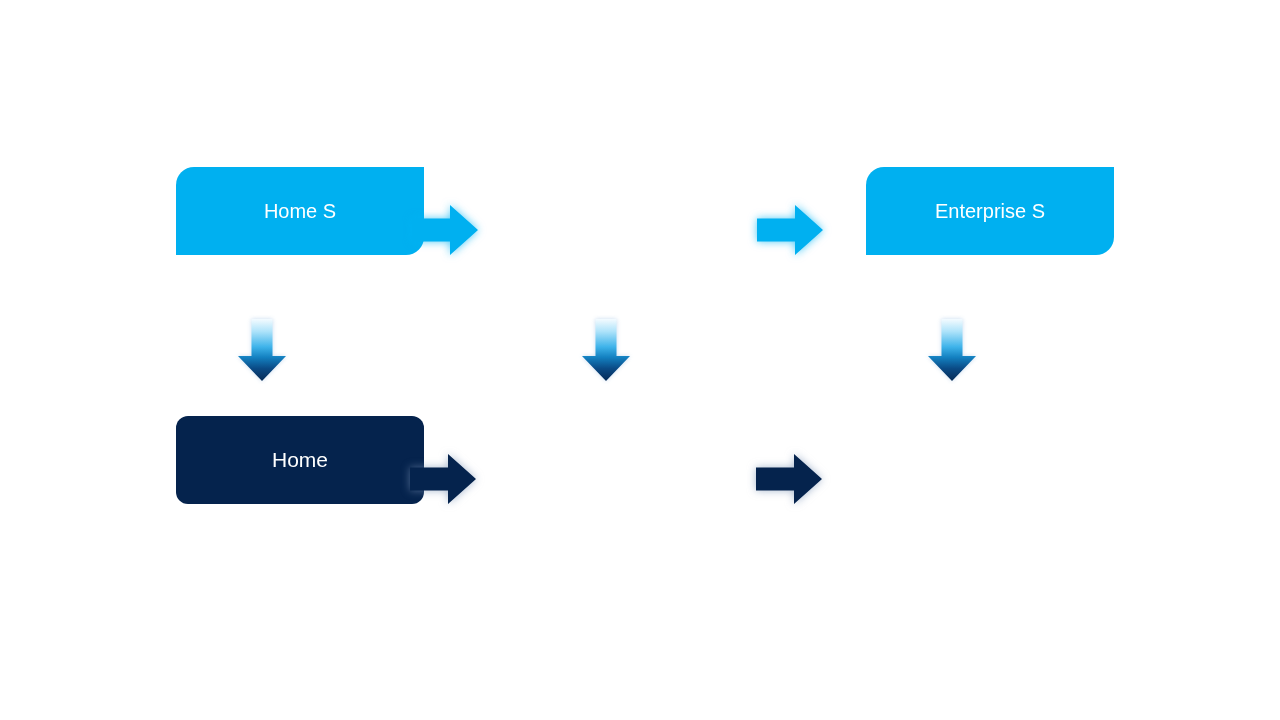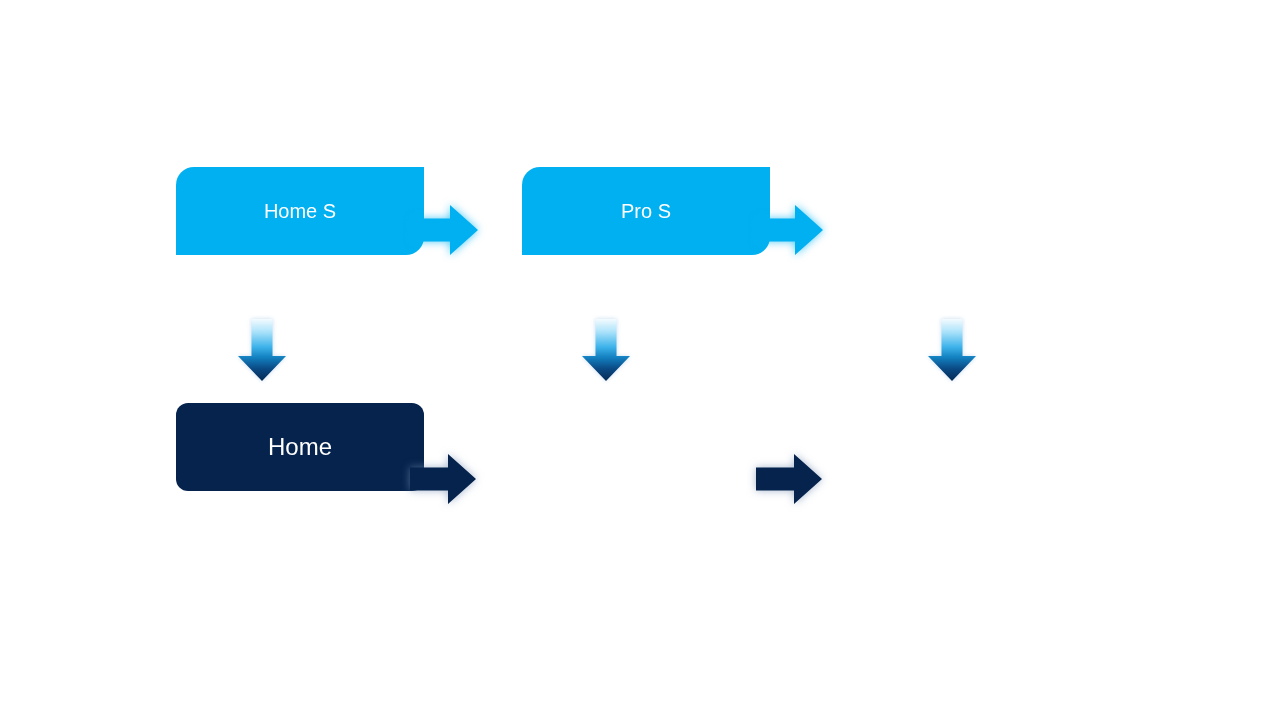--- a/index.html
+++ b/index.html
@@ -21,24 +21,24 @@
     text-align:center;
     margin-left:36px;
   }
   .node-top{
     top:167px;
     background:var(--top-box);
     border-radius:18px 0 18px 0;
     font-size:20px;
   }
   .node-bottom{
-    top:403px;
+    top:416px;
     background:var(--bottom-box);
     border-radius:12px;
-    font-size:24px;
+    font-size:21px;
   }
   .col1{left:140px;}
   .col2{left:486px;}
   .col3{left:830px;}
 
   .arrow{position:absolute;display:block;}
   .arrow-right{width:66px;height:50px;}
   .arrow-right.cyan{filter:drop-shadow(0 0 4px rgba(0,180,244,0.70));}
   .arrow-right.navy{filter:drop-shadow(0 0 4px rgba(120,145,180,0.65));}
   .arrow-down{width:48px;height:62px;filter:drop-shadow(0 0 2px rgba(130,175,220,0.45));}
@@ -71,22 +71,22 @@
         <stop offset="0.62" stop-color="#1380c0"></stop>
         <stop offset="0.80" stop-color="#0a4a85"></stop>
         <stop offset="1" stop-color="#062a55"></stop>
       </linearGradient>
     </defs>
   </svg>
 
   <div class="node node-top col1">
     <span>Home S</span>
   </div>
-  <div class="node node-top col2">
-    <span>Pro S</span>
+  <div class="node node-top col3">
+    <span>Enterprise S</span>
   </div>
 
   <div class="node node-bottom col1">
     <span>Home</span>
   </div>
 
   <svg class="arrow arrow-right cyan ar-top ar-gap1" viewBox="0 0 66 50">
     <path d="M0,13.5 H38 V0 L66,25 L38,50 V36.5 H0 Z" fill="#00b0f0"></path>
   </svg>
   <svg class="arrow arrow-right cyan ar-top ar-gap2" viewBox="0 0 66 50">

